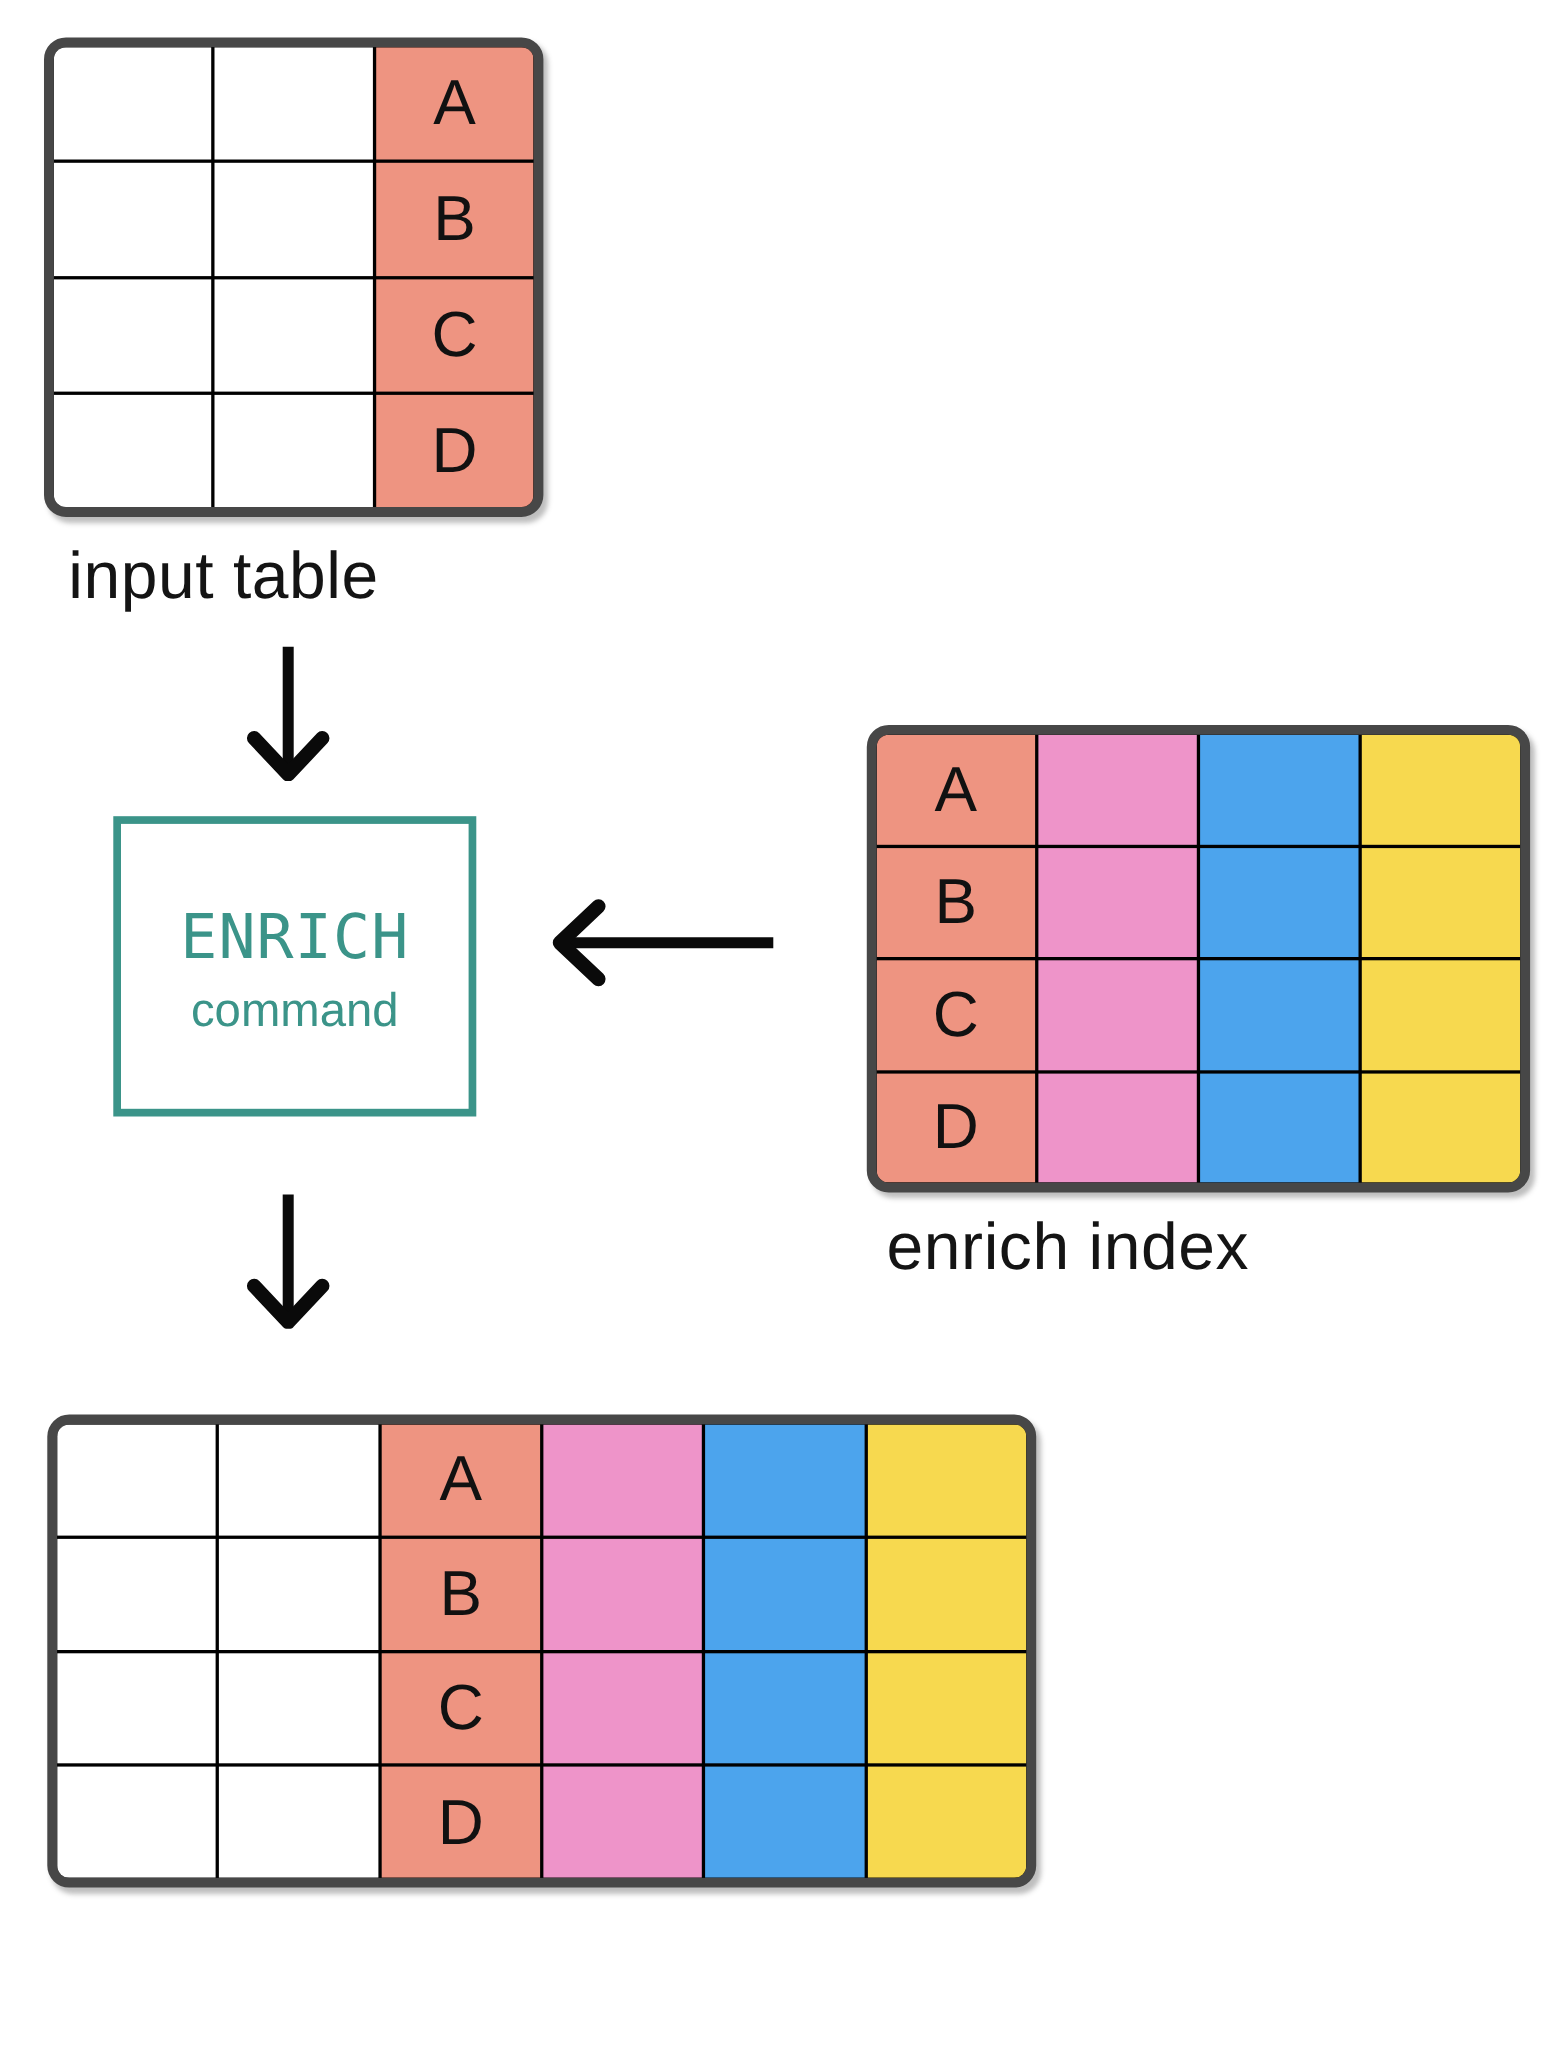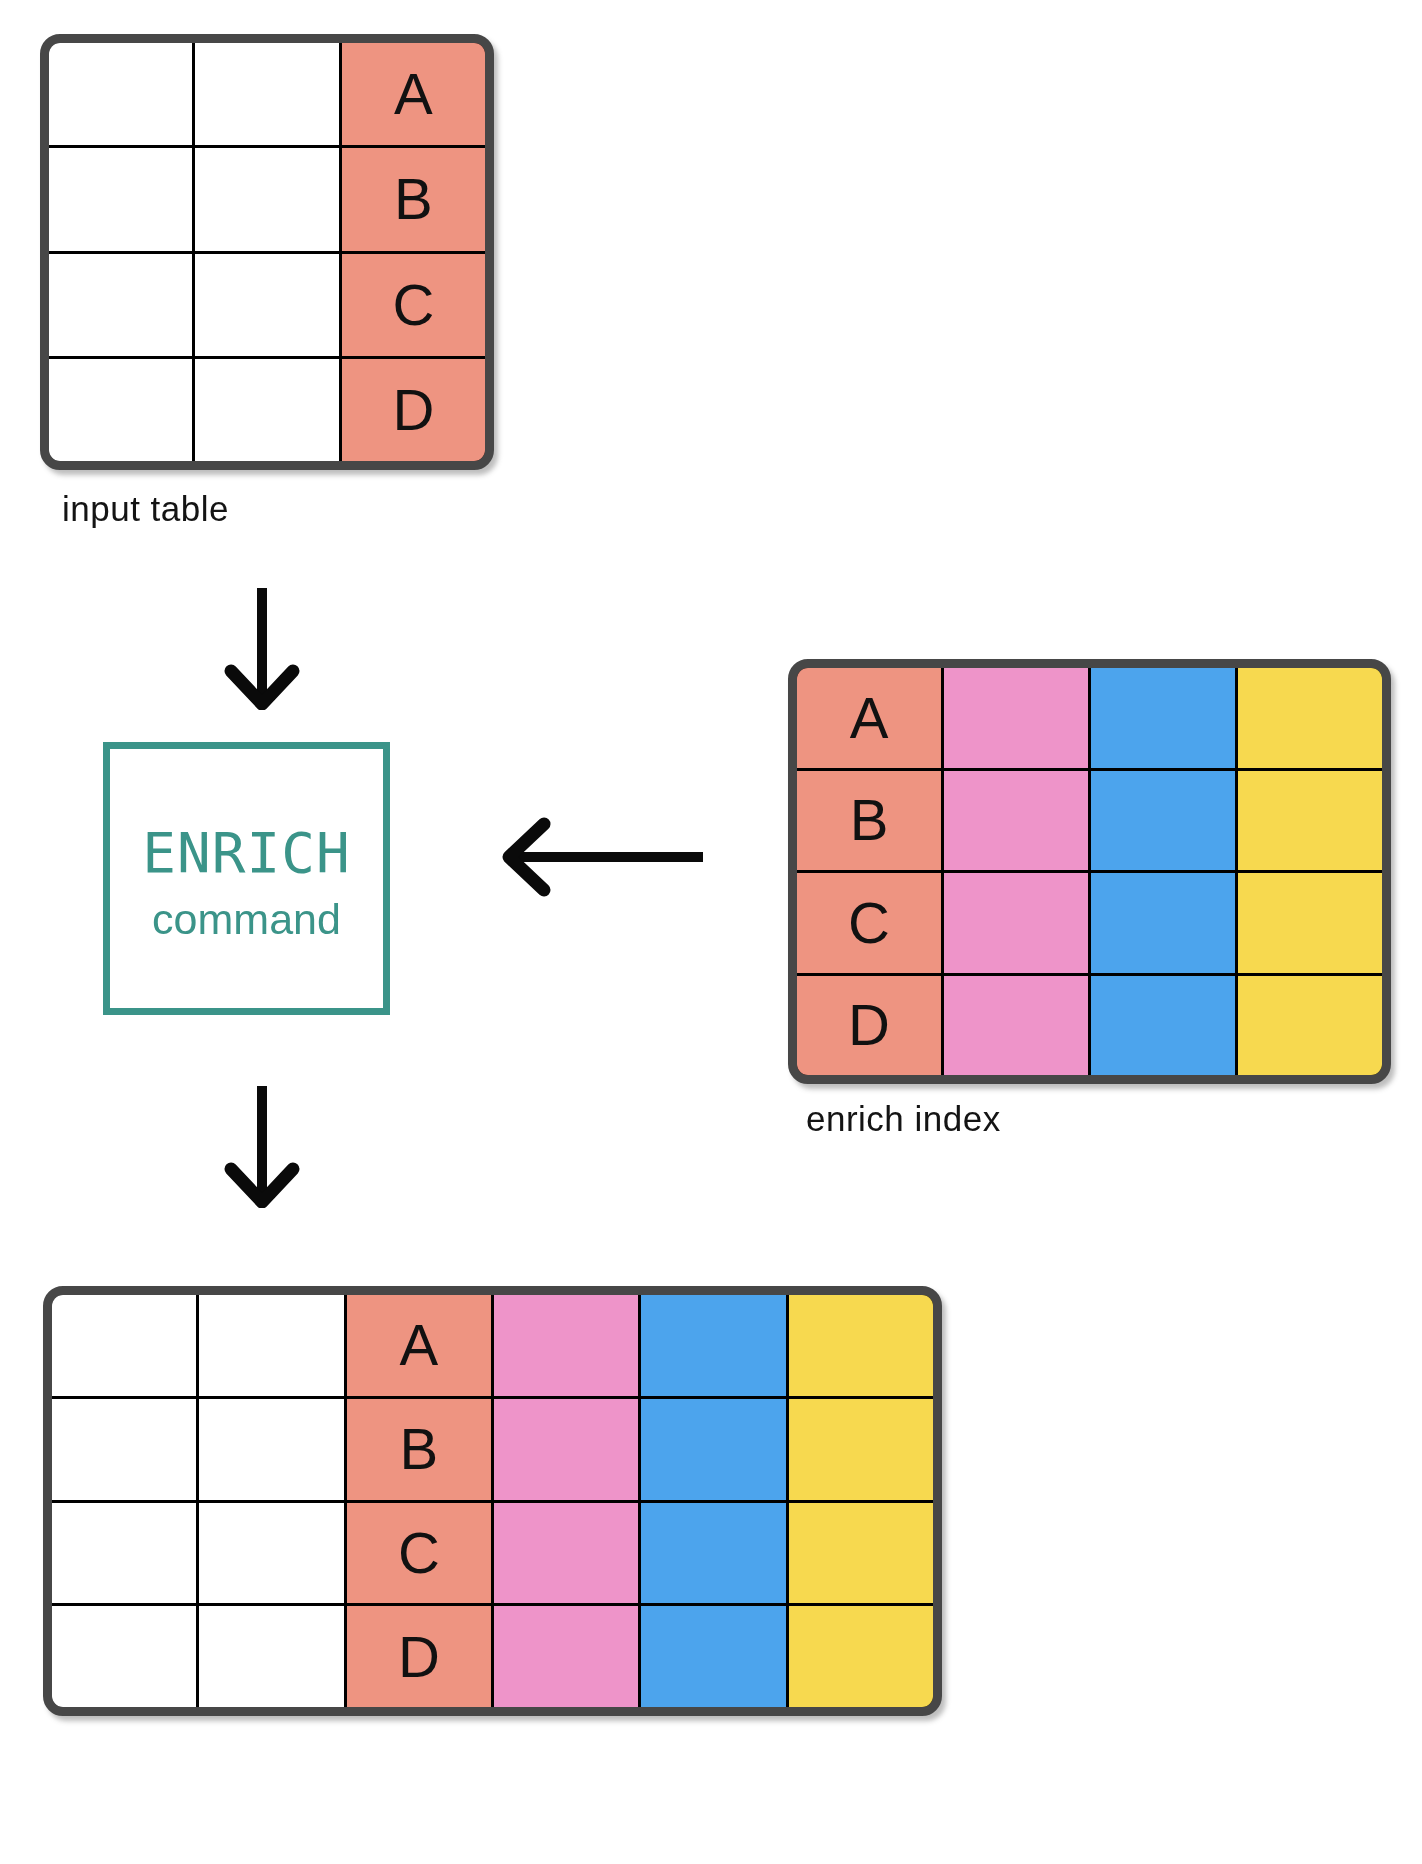--- a/index.html
+++ b/index.html
@@ -25,27 +25,27 @@
   .c-white{background:#ffffff;}
   .c-salmon{background:var(--match-key-salmon,#EE9481);}
   .c-pink{background:var(--field-pink,#EE94C9);}
   .c-blue{background:var(--field-blue,#4CA4ED);}
   .c-yellow{background:var(--field-yellow,#F7D94F);}
   
   .tbl-input{left:40px;top:34px;width:454px;height:436px;}
   .tbl-index{left:788px;top:659px;width:603px;height:425px;}
   .tbl-output{left:43px;top:1286px;width:899px;height:430px;}
   
-  .lbl{position:absolute;font-size:35px;line-height:1.2;color:#141414;letter-spacing:.5px;}
+  .lbl{position:absolute;font-size:60px;line-height:1.2;color:#141414;letter-spacing:.5px;}
   .lbl-input{left:62px;top:488px;}
   .lbl-index{left:806px;top:1098px;}
   .lbl-output{left:64px;top:1750px;}
   
   .enrich-box{
-    position:absolute;left:103px;top:742px;width:287px;height:273px;
+    position:absolute;left:103px;top:742px;width:330px;height:273px;
     box-sizing:border-box;border:7px solid var(--command-teal,#3B9489);
     background:#fff;display:flex;flex-direction:column;align-items:center;
     justify-content:center;row-gap:12px;padding-top:8px;
   }
   .enrich-name{
     font-family:"DejaVu Sans Mono",monospace;font-size:56px;line-height:1.1;
     color:var(--command-teal,#3B9489);letter-spacing:1px;
   }
   .enrich-word{
     font-family:"Liberation Sans",sans-serif;font-size:43px;line-height:1.1;

